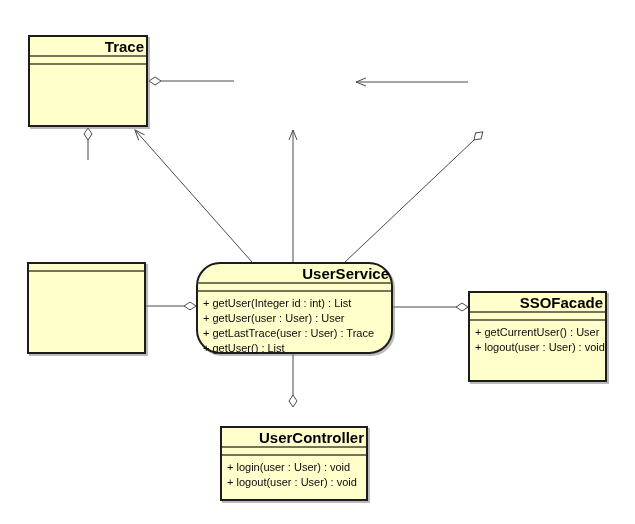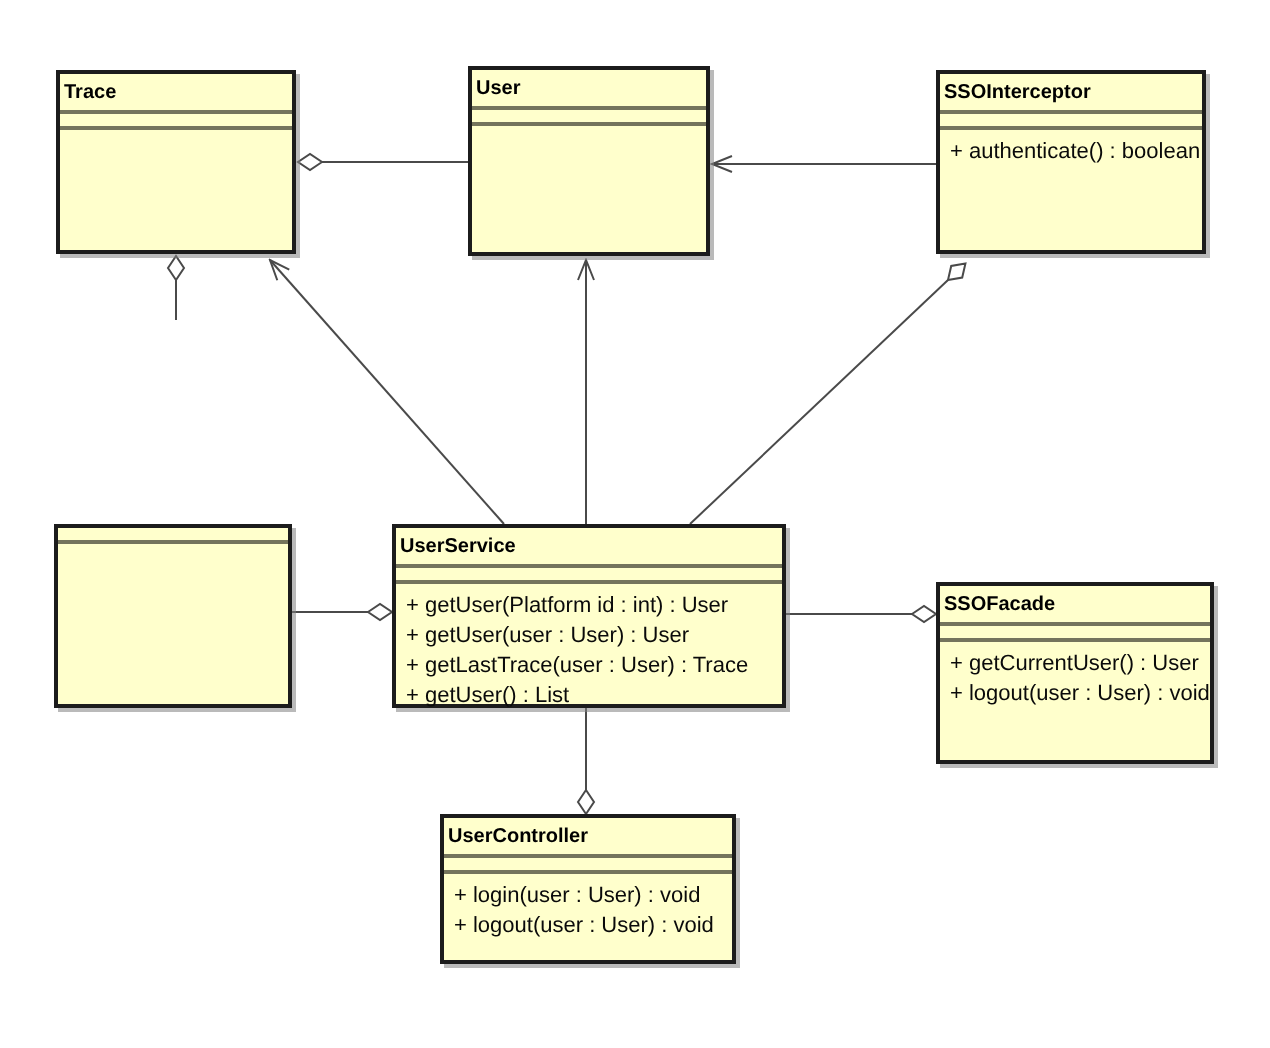--- a/index.html
+++ b/index.html
@@ -7,21 +7,21 @@
     position:relative; width:635px; height:524px; background:#ffffff;
     font-family:"Liberation Sans", sans-serif; overflow:hidden;
   }
   svg.edges { position:absolute; left:0; top:0; width:635px; height:524px; }
   .uml-class {
     position:absolute; box-sizing:border-box;
     background:#ffffcc; border:2px solid #1c1c1c;
     box-shadow:2px 2px 0 rgba(130,130,130,0.55);
   }
   .uml-title {
-    font-weight:bold; font-size:10px; color:#000; text-align:left;
+    font-weight:bold; font-size:15px; color:#000; text-align:right;
     padding:3px 2px 2px 2px; height:13px; line-height:13px;
     border-bottom:2px solid #74745c; box-sizing:content-box;
     white-space:nowrap; overflow:hidden;
   }
   .uml-attrs { height:6px; border-bottom:2px solid #74745c; }
   .uml-methods { padding:4px 3px 0 5px; }
   .uml-method {
     font-size:11px; line-height:15px; color:#0a0a0a; white-space:nowrap;
   }
 </style>
@@ -50,61 +50,49 @@
     <line x1="393" y1="307" x2="456" y2="307" stroke="#4a4a4a" stroke-width="1" marker-end="url(#diamond)"></line>
     <line x1="293" y1="354" x2="293" y2="395" stroke="#4a4a4a" stroke-width="1" marker-end="url(#diamond)"></line>
   </svg>
 
   <div class="uml-class" style="left:28px; top:35px; width:120px; height:92px;">
     <div class="uml-title">Trace</div>
     <div class="uml-attrs"></div>
     <div class="uml-methods"></div>
   </div>
 
-  <div class="uml-class" style="left:234px; top:33px; width:121px; height:95px;">
-    <div class="uml-title">User</div>
-    <div class="uml-attrs"></div>
-    <div class="uml-methods"></div>
-  </div>
 
-  <div class="uml-class" style="left:468px; top:35px; width:135px; height:92px;">
-    <div class="uml-title">SSOInterceptor</div>
-    <div class="uml-attrs"></div>
-    <div class="uml-methods">
-        <div class="uml-method">+ authenticate() : boolean</div>
-      </div>
-  </div>
 
 
   <div class="uml-class" style="left:27px; top:262px; width:119px; height:92px;">
     <div class="uml-attrs"></div>
     <div class="uml-methods"></div>
   </div>
 
-  <div class="uml-class" style="left:196px; top:262px; width:197px; height:92px;">
+  <div class="uml-class" style="left:196px; top:262px; width:197px; height:92px;border-radius:24px;">
     <div class="uml-title">UserService</div>
     <div class="uml-attrs"></div>
     <div class="uml-methods">
-        <div class="uml-method">+ getUser(Platform id : int) : User</div>
+        <div class="uml-method">+ getUser(Integer id : int) : List</div>
         <div class="uml-method">+ getUser(user : User) : User</div>
         <div class="uml-method">+ getLastTrace(user : User) : Trace</div>
         <div class="uml-method">+ getUser() : List</div>
       </div>
   </div>
 
   <div class="uml-class" style="left:468px; top:262px; width:139px; height:91px;margin-top:29px;">
     <div class="uml-title">SSOFacade</div>
     <div class="uml-attrs"></div>
     <div class="uml-methods">
         <div class="uml-method">+ getCurrentUser() : User</div>
         <div class="uml-method">+ logout(user : User) : void</div>
       </div>
   </div>
 
-  <div class="uml-class" style="left:220px; top:407px; width:148px; height:75px;">
+  <div class="uml-class" style="left:220px; top:426px; width:148px; height:75px;">
     <div class="uml-title">UserController</div>
     <div class="uml-attrs"></div>
     <div class="uml-methods">
         <div class="uml-method">+ login(user : User) : void</div>
         <div class="uml-method">+ logout(user : User) : void</div>
       </div>
   </div>
 
 </div>
 

